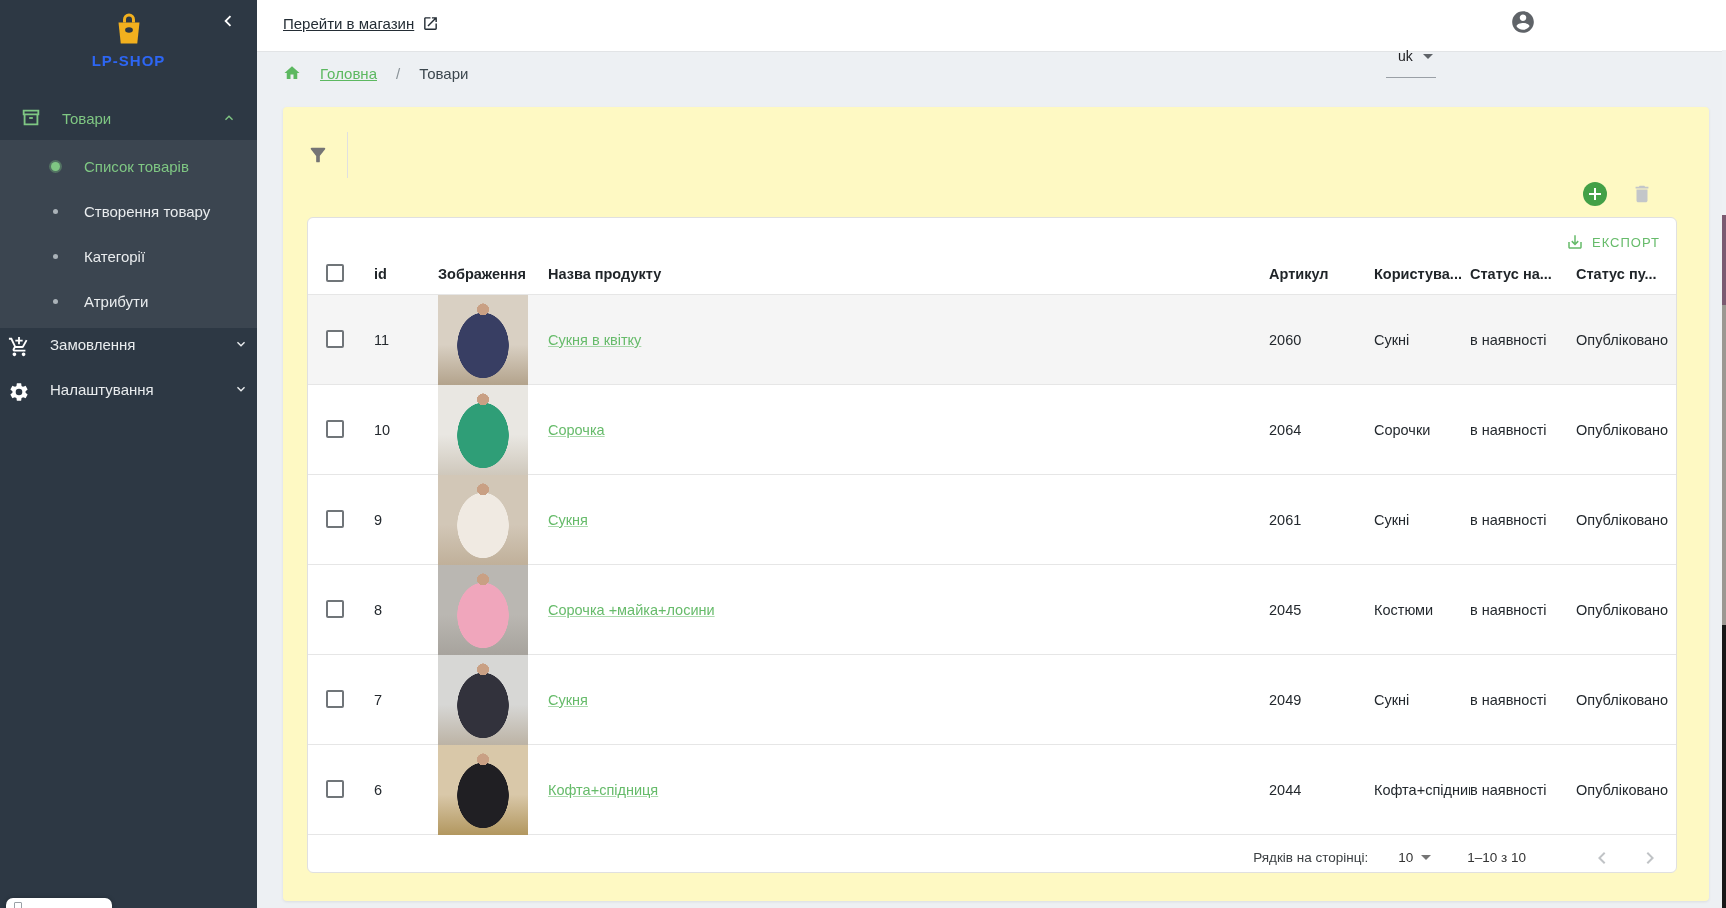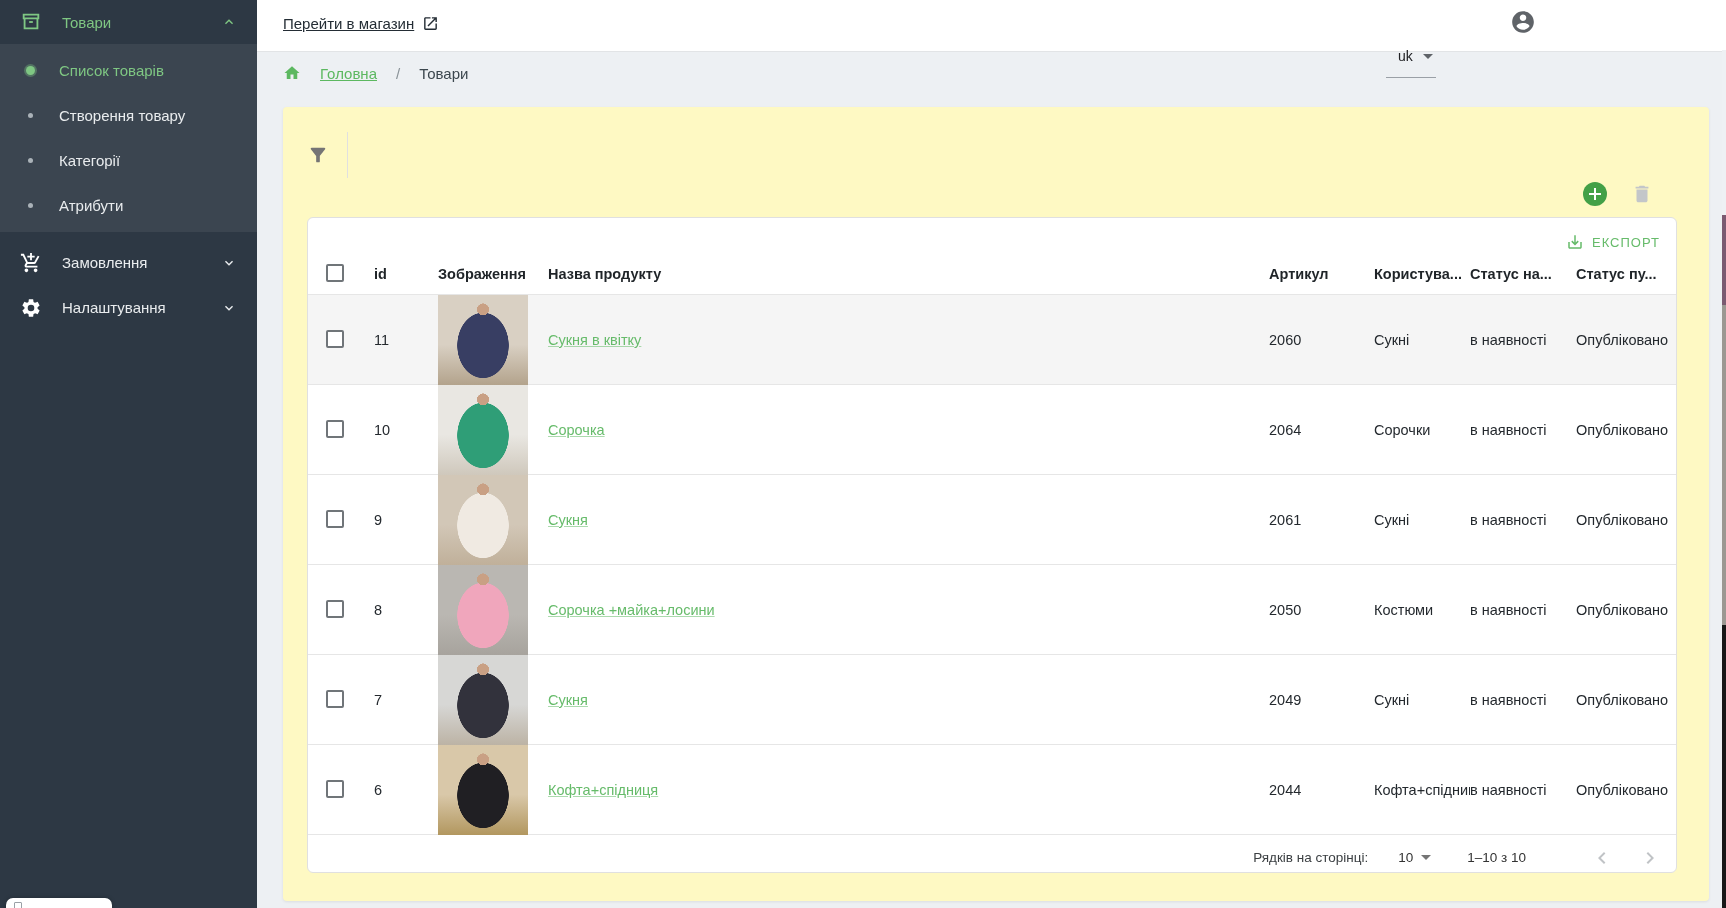--- a/index.html
+++ b/index.html
@@ -14,27 +14,27 @@
   .logo-text { position:absolute; top:52px; width:100%; text-align:center;
     color:#2d66f4; font-weight:bold; font-size:15px; letter-spacing:1px; }
   .collapse-btn { position:absolute; right:18px; top:10px; width:22px; height:22px;
     cursor:pointer; color:#fff; }
   .menu-section-head { display:flex; align-items:center; height:44px; padding:0 20px;
     color:#7fc783; cursor:pointer; }
   .menu-section-head .mi { width:22px; height:22px; margin-right:20px; flex:0 0 auto; }
   .menu-section-head .lbl { flex:1; font-size:15px; }
   .submenu { background:#3b4550; padding:4px 0; }
   .submenu-item { display:flex; align-items:center; height:45px; padding-left:28px;
-    font-size:15px; color:#e9ecee; cursor:pointer; }
+    font-size:15px; color:#e9ecee; cursor:pointer;margin-left:25px; }
   .submenu-item .dot { width:5px; height:5px; border-radius:50%; background:#aab2b8;
     margin-right:26px; }
   .submenu-item.active { color:#7fc783; }
   .submenu-item.active .dot { width:9px; height:9px; margin-left:-2px; margin-right:24px;
     background:#7fc783; box-shadow:0 0 0 2px rgba(127,199,131,.35); }
-  .menu-item { display:flex; align-items:center; height:45px; padding:0 20px;
+  .menu-item { display:flex; align-items:flex-start; height:45px; padding:0 8px;
     font-size:15px; color:#e9ecee; cursor:pointer; }
   .menu-item .mi { width:22px; height:22px; margin-right:20px; color:#fff; flex:0 0 auto; }
   .menu-item .lbl { flex:1; }
   .chev { width:16px; height:16px; }
 
   
   .topbar { position:absolute; left:257px; top:0; width:1469px; height:52px;
     background:#fff; border-bottom:1px solid #e2e4e6; z-index:4; }
   .store-link { position:absolute; left:26px; top:15px; display:flex; align-items:center;
     gap:8px; color:#242d35; font-size:15px; font-weight:500; text-decoration:underline;
@@ -110,20 +110,31 @@
       #9b9892 305px 625px,#181818 625px 100%); }
   .cut-snackbar { position:absolute; left:6px; bottom:-2px; width:106px; height:12px;
     background:#fff; border-radius:7px 7px 0 0; box-shadow:0 0 4px rgba(0,0,0,.25); z-index:7; }
   .cut-snackbar .glyph { position:absolute; left:8px; top:4px; width:8px; height:8px;
     border:1px solid #9aa0a6; border-radius:1px; }
 </style>
 </head>
 <body>
 
 <div class="sidebar">
+  <div class="logo-wrap">
+    <svg class="logo-bag" viewBox="0 0 24 24">
+      <path fill="#f2b01e" d="M5 7h14l-1.5 14h-11L5 7z"></path>
+      <path fill="#f2b01e" d="M8 7V5a4 4 0 0 1 8 0v2h-2V5a2 2 0 0 0-4 0v2H8z"></path>
+      <ellipse cx="12" cy="12" rx="2.6" ry="1.8" fill="#2d3844"></ellipse>
+    </svg>
+    <div class="logo-text">LP-SHOP</div>
+    <svg class="collapse-btn" viewBox="0 0 24 24">
+      <path fill="currentColor" d="M15.41 7.41 14 6l-6 6 6 6 1.41-1.41L10.83 12z"></path>
+    </svg>
+  </div>
 
   <div class="menu-section-head">
     <svg class="mi" viewBox="0 0 24 24">
       <path fill="none" stroke="#7fc783" stroke-width="2" d="M4 4h16v4H4zM5 8v11h14V8"></path>
       <path stroke="#7fc783" stroke-width="2" d="M10 12h4"></path>
     </svg>
     <span class="lbl">Товари</span>
     <svg class="chev" viewBox="0 0 24 24">
       <path fill="#7fc783" d="M7.41 15.41 12 10.83l4.59 4.58L18 14l-6-6-6 6z"></path>
     </svg>
@@ -272,21 +283,21 @@
     <div>Опубліковано</div>
   </div>
 
   <div class="tgrid trow">
     <div><span class="cb" style="display:inline-block"></span></div>
     <div class="col-id">8</div>
     <div class="col-img">
             <div class="prod-img" style="background: radial-gradient(6px at 50% 16%, rgb(201, 160, 132) 98%, transparent), radial-gradient(26px 33px at 50% 56%, rgb(240, 166, 188) 98%, transparent), linear-gradient(rgb(186, 183, 178) 0px, rgb(186, 183, 178) 55%, rgb(167, 163, 157));"></div>
           </div>
     <div class="col-name"><a class="name-link">Сорочка +майка+лосини</a></div>
-    <div>2050</div>
+    <div>2045</div>
     <div class="cell-clip">Костюми</div>
     <div>в наявності</div>
     <div>Опубліковано</div>
   </div>
 
   <div class="tgrid trow">
     <div><span class="cb" style="display:inline-block"></span></div>
     <div class="col-id">7</div>
     <div class="col-img">
             <div class="prod-img" style="background: radial-gradient(6px at 50% 16%, rgb(201, 160, 132) 98%, transparent), radial-gradient(26px 33px at 50% 56%, rgb(50, 50, 60) 98%, transparent), linear-gradient(rgb(215, 215, 213) 0px, rgb(215, 215, 213) 55%, rgb(188, 179, 165));"></div>

